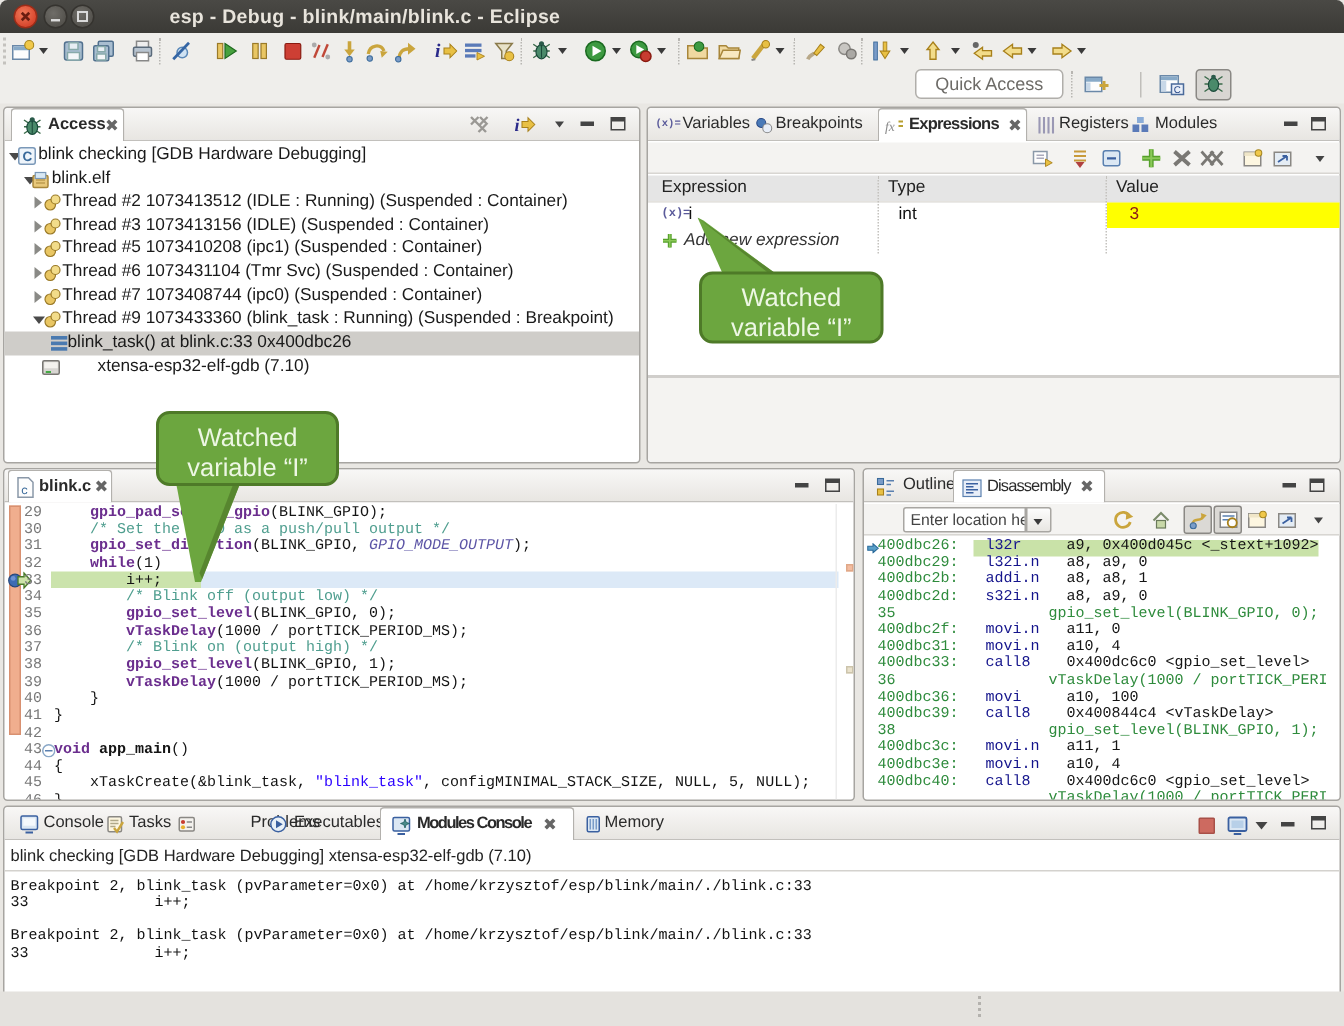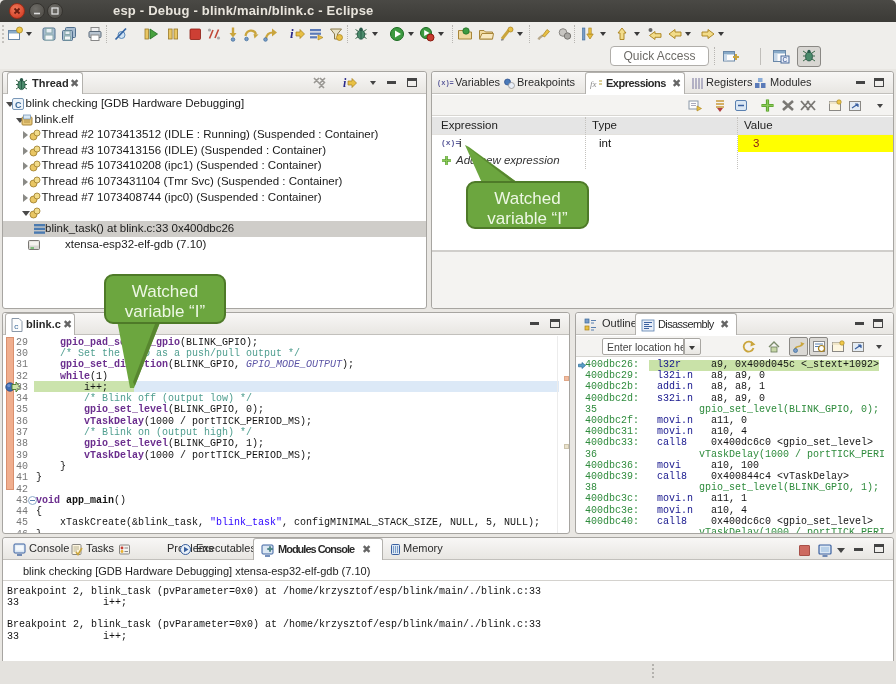--- a/index.html
+++ b/index.html
@@ -331,21 +331,21 @@
 
 <div class="panel" id="debug-panel" style="left:2px; top:71px; width:425px; height:238px;">
   <div class="tabbar">
     <div class="tab active" style="left:4px; width:76px;">
       <svg style="position:absolute; left:6px; top:4px;" width="15" height="15" viewBox="0 0 15 15">
         <path d="M2 3 L5 5 M2 7.5 L4.5 7.5 M2 12 L5 10 M13 3 L10 5 M13 7.5 L10.5 7.5 M13 12 L10 10" stroke="#3a6a4a" stroke-width="1"></path>
         <ellipse cx="7.5" cy="8" rx="3.6" ry="4.6" fill="#4a8a6a" stroke="#1a4a3a" stroke-width="0.8"></ellipse>
         <circle cx="7.5" cy="2.8" r="1.7" fill="#2a5a4a"></circle>
         <path d="M7.5 3.5 V12" stroke="#1a4a3a" stroke-width="0.7"></path>
       </svg>
-      <span class="lbl" style="left:24px; font-weight:bold;">Thread</span>
+      <span class="lbl" style="left:24px; font-weight:bold;">Access</span>
       <span class="lbl" style="left:62px; color:#666;">✖</span>
     </div>
 
     <svg style="position:absolute; left:310px; top:5px;" width="13" height="13" viewBox="0 0 13 13">
       <path d="M1 1 L6 6 M6 1 L1 6 M6 6 L11 11 M11 6 L6 11 M7 1 L12 6 M12 1 L7 6" stroke="#9a9894" stroke-width="1.6"></path>
     </svg>
     <svg style="position:absolute; left:340px; top:4px;" width="15" height="14" viewBox="0 0 15 14">
       <text x="0" y="11" font-family="Liberation Serif" font-size="12" font-weight="bold" font-style="italic" fill="#2a2a8a">i</text>
       <polygon points="5,5 9,5 9,2.5 13.5,7 9,11.5 9,9 5,9" fill="#e8c044" stroke="#a8801a" stroke-width="0.7"></polygon>
     </svg>
@@ -413,20 +413,21 @@
         <circle cx="8" cy="4" r="3" fill="#f2dc8a" stroke="#9a7a28" stroke-width="0.8"></circle>
       </svg>
       <span style="position:absolute; left:38.5px; top:1px;">Thread #7 1073408744 (ipc0) (Suspended : Container)</span>
     </div>
     <div class="trow" style="top:111px;">
       <span class="texp" style="left:19px;"></span>
       <svg style="position:absolute; left:26px; top:2px;" width="12" height="12" viewBox="0 0 12 12">
         <circle cx="4.5" cy="7.5" r="3.5" fill="#e9c663" stroke="#9a7a28" stroke-width="0.8"></circle>
         <circle cx="8" cy="4" r="3" fill="#f2dc8a" stroke="#9a7a28" stroke-width="0.8"></circle>
       </svg>
+      <span style="position:absolute; left:38.5px; top:1px;">Thread #9 1073433360 (blink_task : Running) (Suspended : Breakpoint)</span>
     </div>
 
     <div class="trow" style="top:126.5px; background:#cfcdc9; height:16px;">
       <svg style="position:absolute; left:31px; top:3px;" width="11" height="10" viewBox="0 0 11 10">
         <rect x="0" y="0" width="11" height="2.4" fill="#4A7AB0"></rect>
         <rect x="0" y="3.7" width="11" height="2.4" fill="#4A7AB0"></rect>
         <rect x="0" y="7.4" width="11" height="2.4" fill="#4A7AB0"></rect>
       </svg>
       <span style="position:absolute; left:42px; top:1px;">blink_task() at blink.c:33 0x400dbc26</span>
     </div>
@@ -758,21 +759,21 @@
     <div style="position:absolute; left:796px; top:7px; width:11px; height:11px; background:#cd6a60; border:1px solid #a85048; border-radius:1px;"></div>
     <svg style="position:absolute; left:815px; top:6px;" width="14" height="13" viewBox="0 0 14 13">
       <rect x="1" y="1" width="12" height="9" rx="1" fill="#dbe7f3" stroke="#3a60a0" stroke-width="1.2"></rect>
       <rect x="3" y="3" width="8" height="5" fill="#b8d0e8"></rect>
       <path d="M4.5 12 H9.5" stroke="#3a60a0" stroke-width="1.4"></path>
     </svg>
     <div class="darr" style="left:834px; top:10px; border-top-color:#444; border-left-width:4px; border-right-width:4px; border-top-width:5px;"></div>
     <div class="minmax" style="left:851px; top:10px; width:9px; height:3px; background:#444;"></div>
     <div class="minmax" style="left:871px; width:10px; height:9px; border:1.5px solid #444; border-top-width:3px;"></div>
   </div>
-  <div style="position:absolute; left:20px; top:27px; font-size:11px; color:#222; white-space:nowrap;">blink checking [GDB Hardware Debugging] xtensa-esp32-elf-gdb (7.10)</div>
+  <div style="position:absolute; left:4px; top:27px; font-size:11px; color:#222; white-space:nowrap;">blink checking [GDB Hardware Debugging] xtensa-esp32-elf-gdb (7.10)</div>
   <div style="position:absolute; left:0; right:0; top:42px; height:1px; background:#d4d2ce;"></div>
   <div class="mono" style="position:absolute; left:4px; top:47.5px; font-size:10px; line-height:11.3px; color:#111; white-space:pre;">Breakpoint 2, blink_task (pvParameter=0x0) at /home/krzysztof/esp/blink/main/./blink.c:33
 33              i++;
 
 Breakpoint 2, blink_task (pvParameter=0x0) at /home/krzysztof/esp/blink/main/./blink.c:33
 33              i++;</div>
 </div>
 
 <div style="position:absolute; left:0; top:661px; width:896px; height:23px; background:#E4E2DE;">
   <div style="position:absolute; left:652px; top:3px; width:1px; height:14px; border-left:2px dotted #b4b2ae;"></div>

